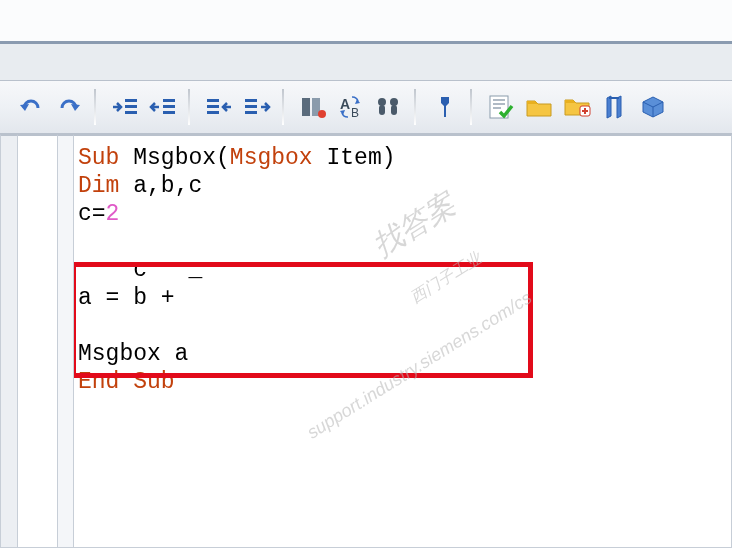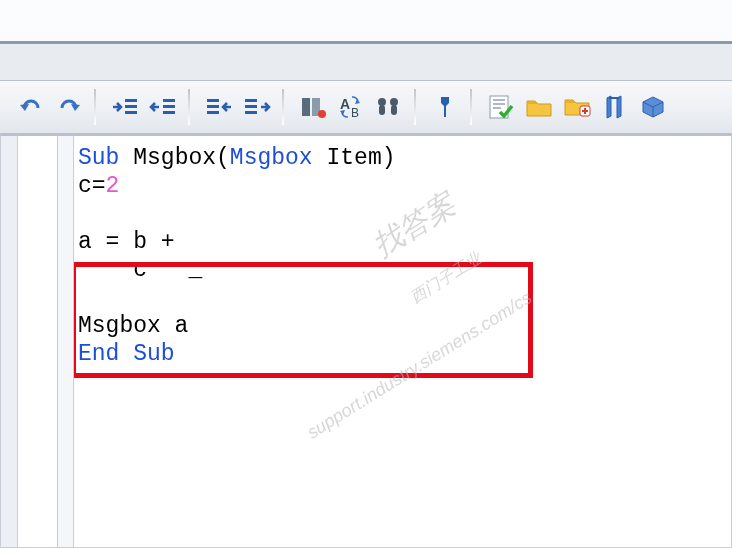--- a/index.html
+++ b/index.html
@@ -72,21 +72,21 @@
     border-top: 2px solid #b9c1cc;
     border-left: none;
     position: relative;
     font-family: "Courier New", monospace;
     font-size: 23px;
     line-height: 28px;
     color: #000;
     padding: 8px 0 0 4px;
     overflow: hidden;
   }
-  .kw-blue { color: #1d4ed8; }
+  .kw-blue { color: #c2410c; }
   .kw-num  { color: #e05ac8; }
   
   .highlight-box {
     position: absolute;
     left: -3px;
     top: 126px;
     width: 462px;
     height: 116px;
     border: 5px solid #e20a1a;
     pointer-events: none;
@@ -230,24 +230,25 @@
       </svg>
   </div>
 </div>
 
 <div class="workspace">
   <div class="left-gutter"></div>
   <div class="left-tab"></div>
   <div class="code-margin"></div>
   <div class="code-area">
     <div><span class="kw-blue">Sub</span><span> Msgbox(</span><span class="kw-blue">Msgbox</span><span> Item)</span></div>
+    <div><span class="kw-blue">Dim</span><span> a,b,c</span></div>
     <div><span>c=</span><span class="kw-num">2</span></div>
     <div><span></span>&nbsp;</div>
+    <div style="white-space:pre"><span>    c   _</span></div>
     <div><span>a = b +</span></div>
-    <div style="white-space:pre"><span>    c   _</span></div>
     <div><span></span>&nbsp;</div>
     <div><span>Msgbox a</span></div>
     <div><span class="kw-blue">End</span><span> </span><span class="kw-blue">Sub</span></div>
 
     <div class="highlight-box"></div>
 
     <div class="watermark wm1">support.industry.siemens.com/cs</div>
     <div class="watermark wm2">找答案</div>
     <div class="watermark wm3">西门子工业</div>
   </div>

